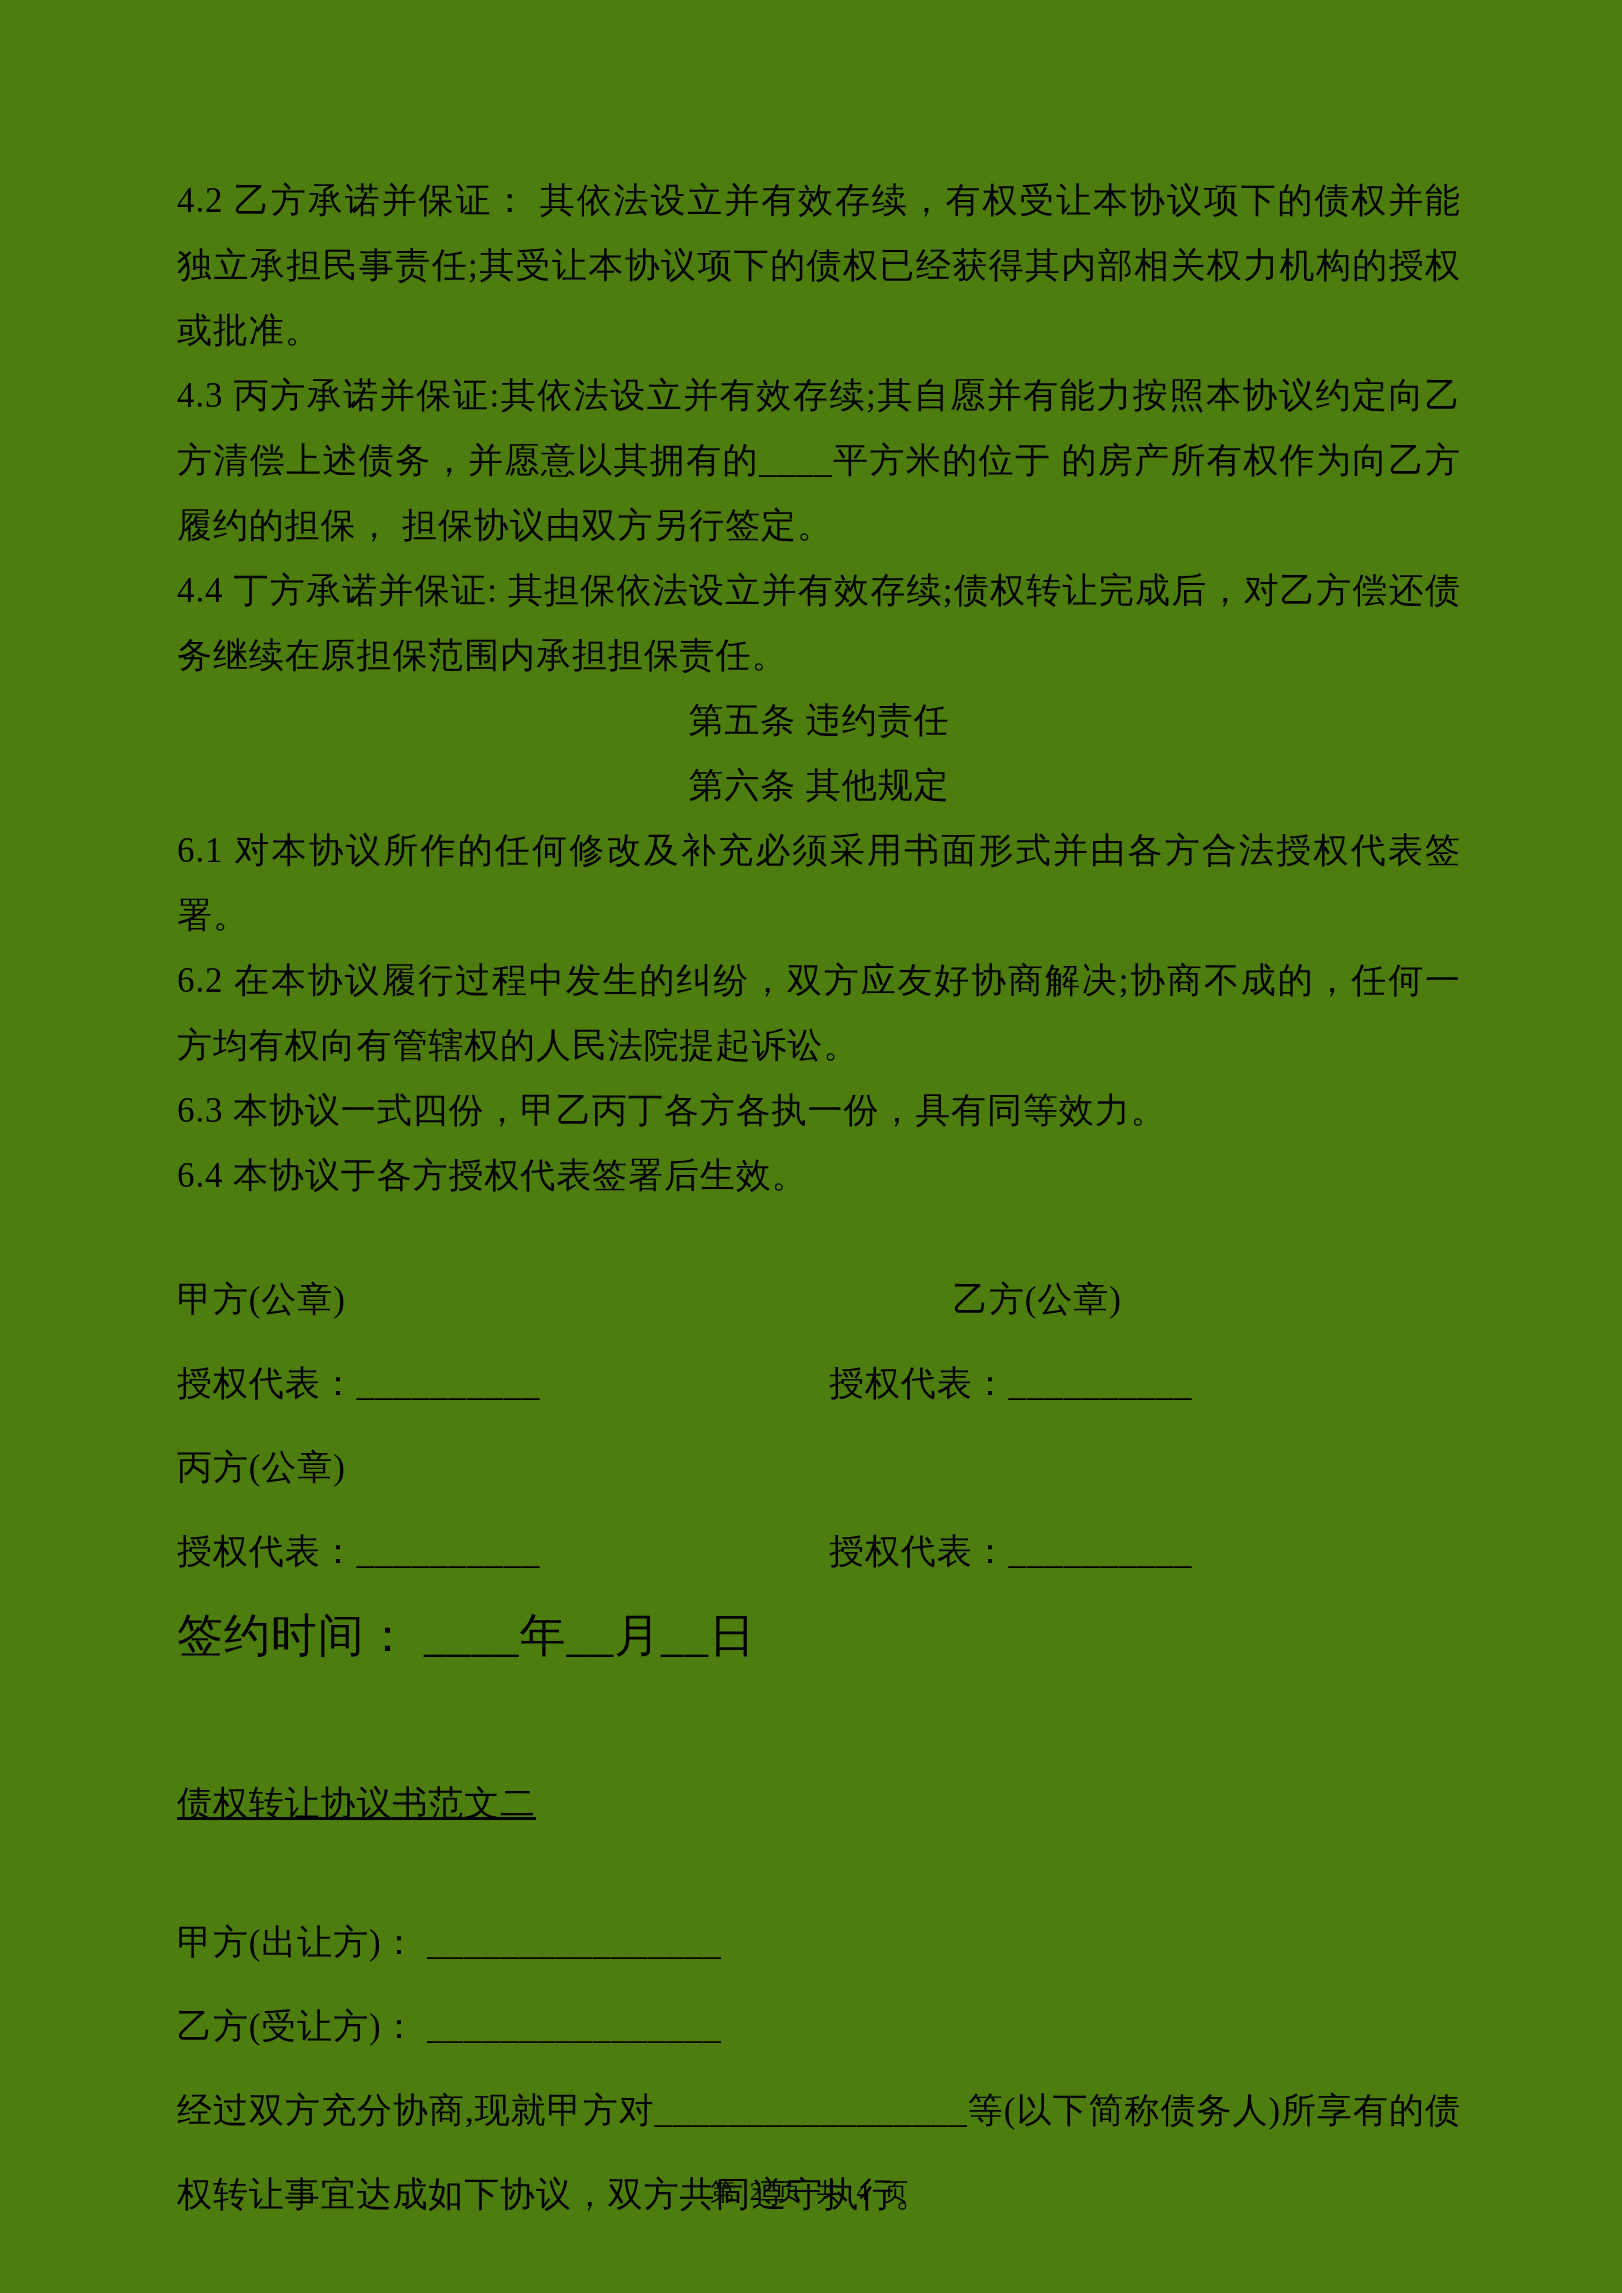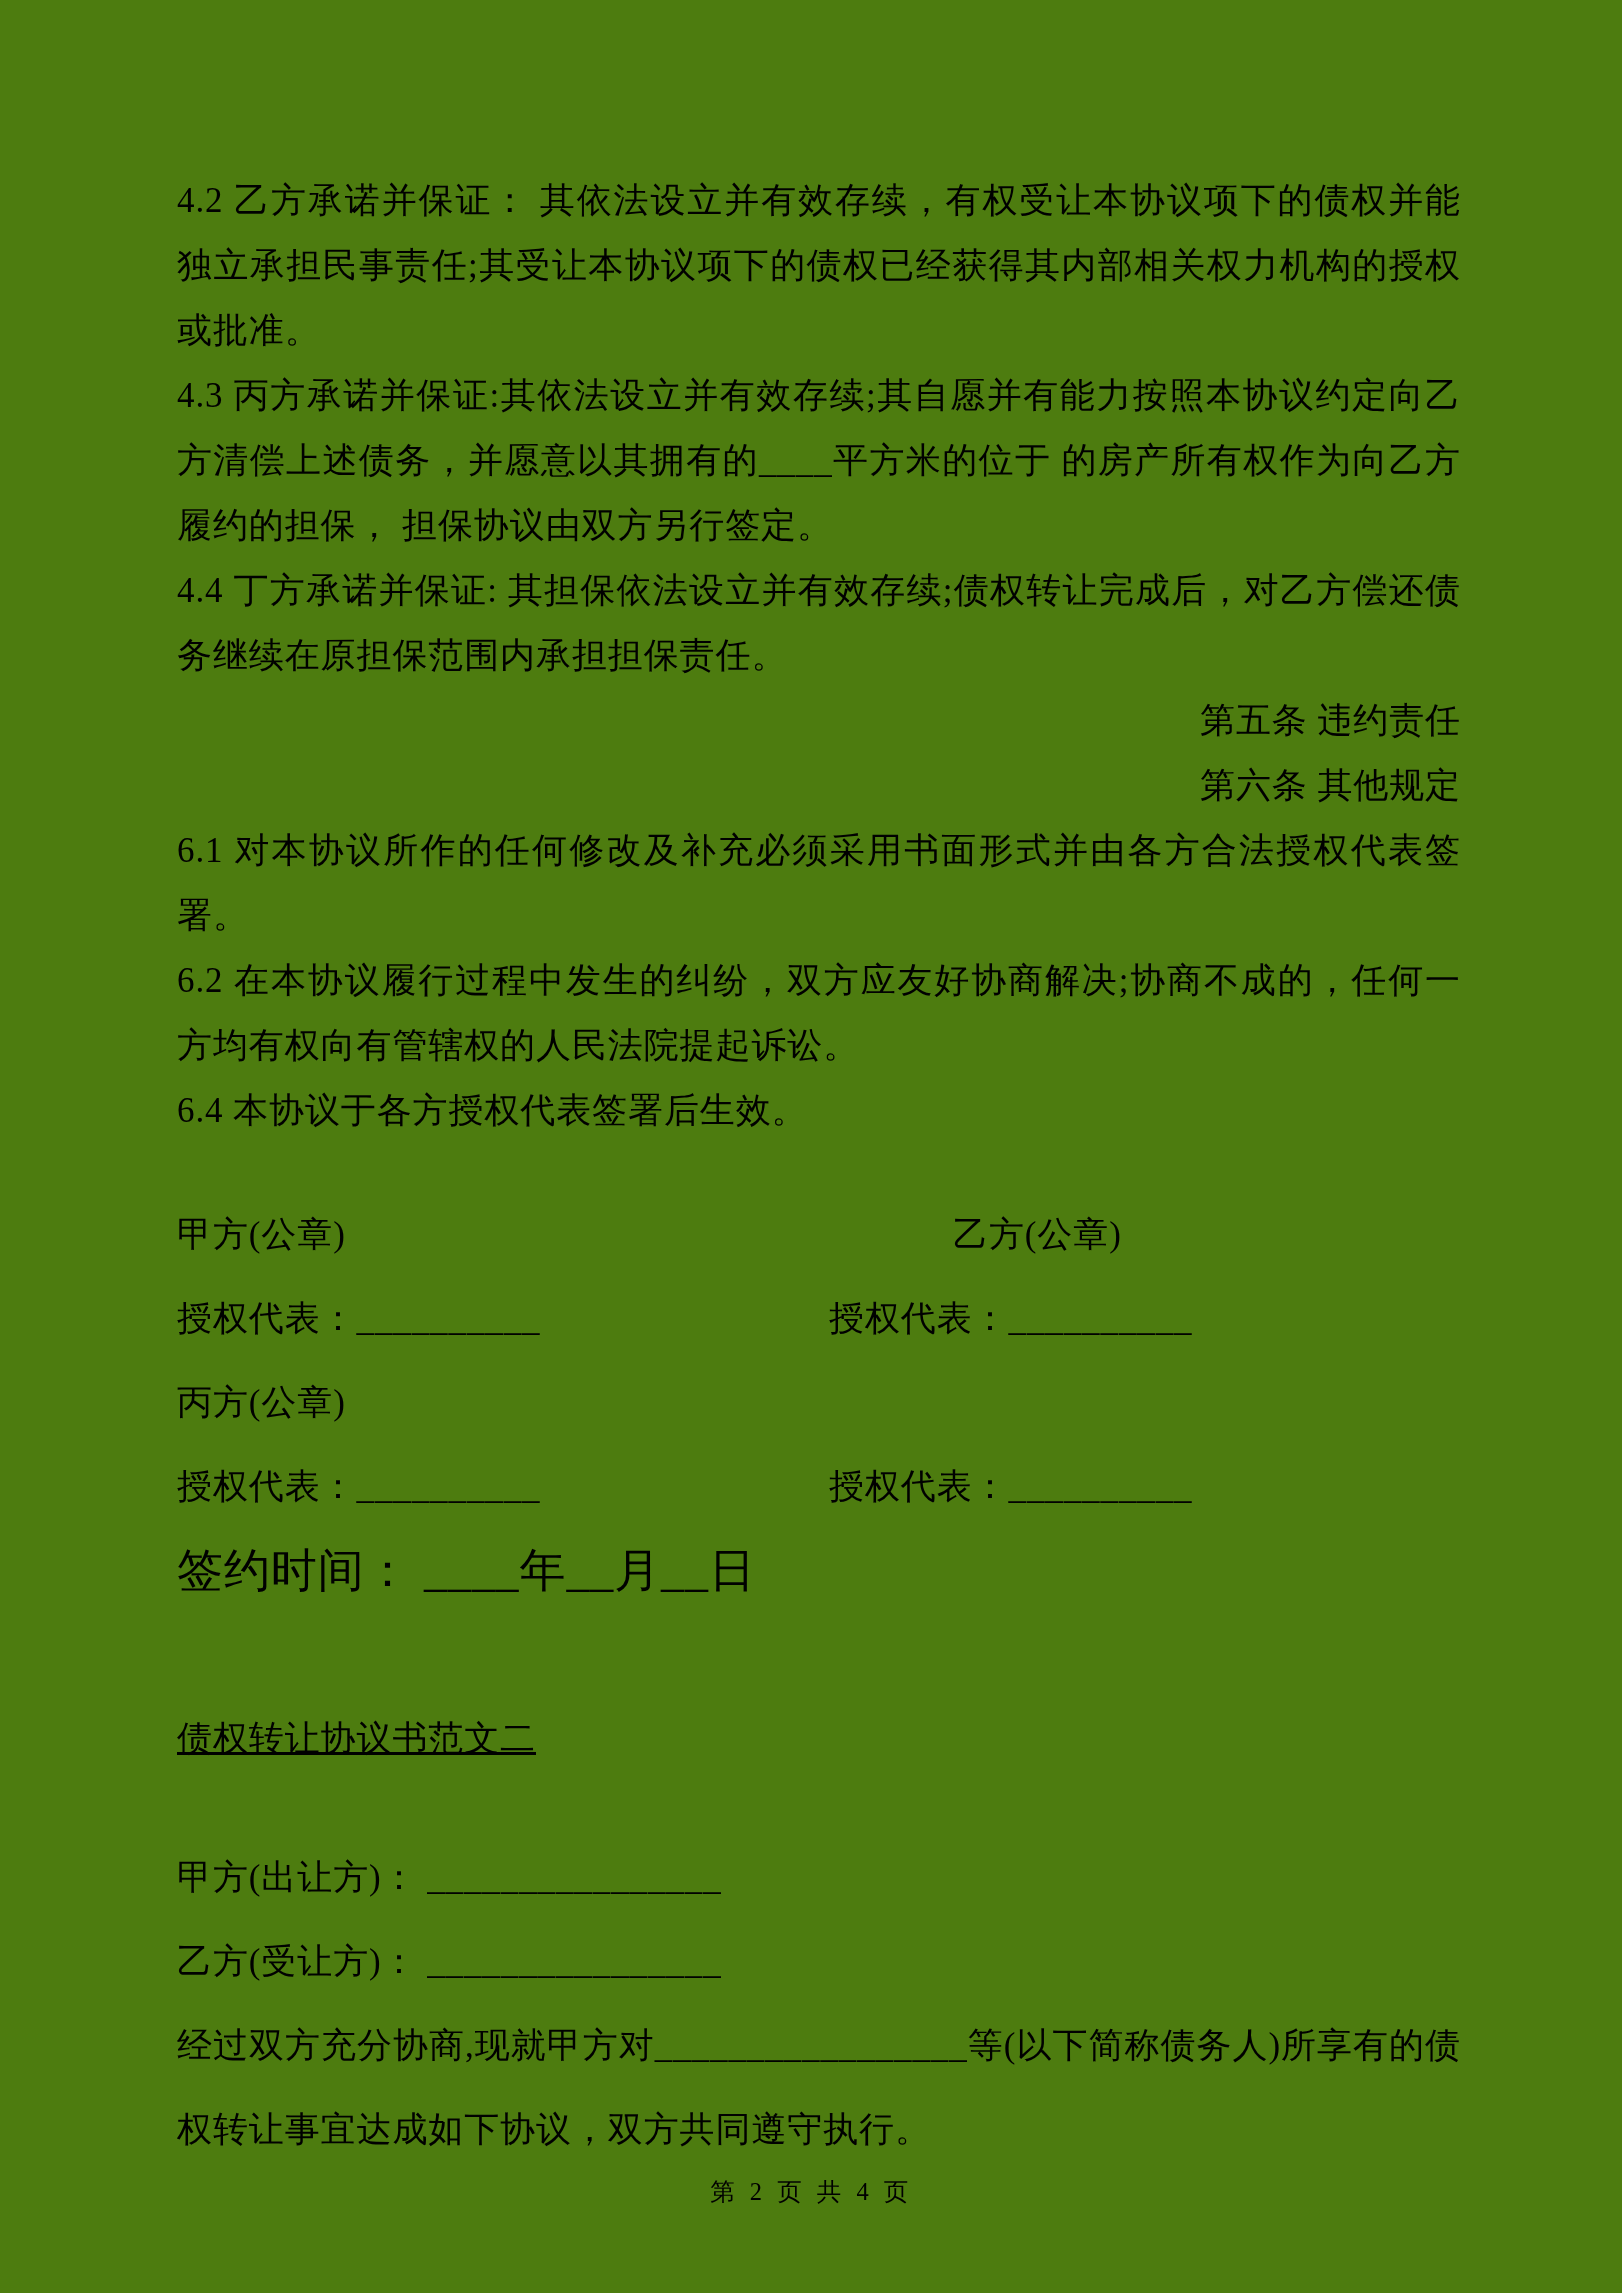--- a/index.html
+++ b/index.html
@@ -23,21 +23,21 @@
     width: 1284px;
   }
   .para {
     margin: 0;
     font-size: 35px;
     line-height: 65px;
     text-align: justify;
     letter-spacing: 0.9px;
   }
   .heading {
-    text-align: right;
+    text-align: center;
   }
   .sig-block {
     margin-top: 50px;
   }
   .sig-row {
     display: flex;
     height: 84px;
     line-height: 84px;
     font-size: 35px;
     letter-spacing: 0.9px;
@@ -89,20 +89,21 @@
 <div class="page">
   <div class="content">
 
     <p class="para">4.2 乙方承诺并保证： 其依法设立并有效存续，有权受让本协议项下的债权并能独立承担民事责任;其受让本协议项下的债权已经获得其内部相关权力机构的授权或批准。</p>
     <p class="para">4.3 丙方承诺并保证:其依法设立并有效存续;其自愿并有能力按照本协议约定向乙方清偿上述债务，并愿意以其拥有的____平方米的位于 的房产所有权作为向乙方履约的担保， 担保协议由双方另行签定。</p>
     <p class="para">4.4 丁方承诺并保证: 其担保依法设立并有效存续;债权转让完成后，对乙方偿还债务继续在原担保范围内承担担保责任。</p>
     <p class="para heading">第五条 违约责任</p>
     <p class="para heading">第六条 其他规定</p>
     <p class="para">6.1 对本协议所作的任何修改及补充必须采用书面形式并由各方合法授权代表签署。</p>
     <p class="para">6.2 在本协议履行过程中发生的纠纷，双方应友好协商解决;协商不成的，任何一方均有权向有管辖权的人民法院提起诉讼。</p>
+    <p class="para">6.3 本协议一式四份，甲乙丙丁各方各执一份，具有同等效力。</p>
     <p class="para">6.4 本协议于各方授权代表签署后生效。</p>
 
     <div class="sig-block">
       <div class="sig-row">
         <span class="sig-cell left">甲方(公章)</span>
         <span class="sig-cell right stamp">乙方(公章)</span>
       </div>
       <div class="sig-row">
         <span class="sig-cell left">授权代表：__________</span>
         <span class="sig-cell right">授权代表：__________</span>

